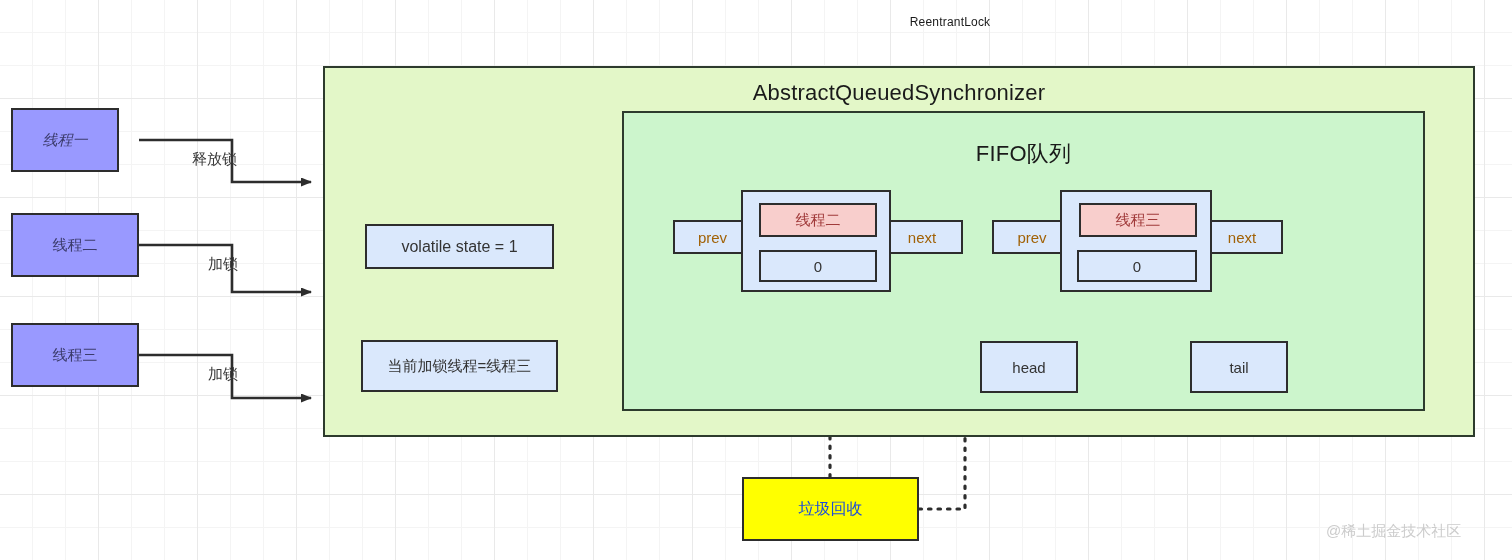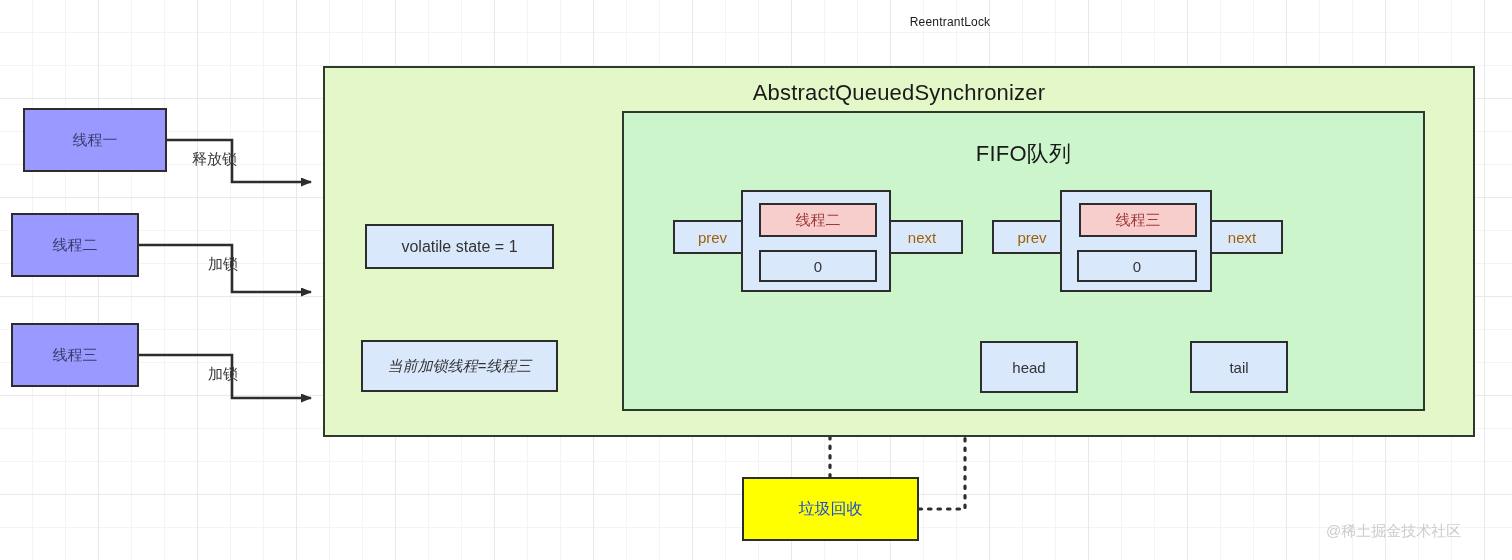--- a/index.html
+++ b/index.html
@@ -31,37 +31,37 @@
   .container-title{font-size:22px;color:#1a1a1a;letter-spacing:.2px;}
   #reentrantlock-title{left:820px;top:8px;width:260px;height:28px;font-size:12px;}
   #aqs-title{left:323px;top:80px;width:1152px;height:26px;}
   #fifo-title{left:622px;top:142px;width:803px;height:24px;}
 
   
   .thread-box{
     background:#9999ff;border:2.5px solid #2d2d2d;
     font-size:15px;color:#3b3b6b;
   }
-  #thread-1{left:23px;top:108px;width:144px;height:64px;}
+  #thread-1{left:11px;top:108px;width:108px;height:64px;font-style:italic;}
   #thread-2{left:11px;top:213px;width:128px;height:64px;}
   #thread-3{left:11px;top:323px;width:128px;height:64px;}
 
   
   .edge-label{font-size:15px;color:#3a3a3a;white-space:nowrap;}
   #label-release{left:192px;top:150px;}
   #label-lock-2{left:208px;top:255px;}
   #label-lock-3{left:208px;top:365px;}
 
   
   .blue-box{
     background:#dae8fc;border:2.5px solid #2d2d2d;
     font-size:15px;color:#333333;
   }
   #state-box{left:365px;top:224px;width:189px;height:45px;font-size:16px;}
-  #current-thread-box{left:361px;top:340px;width:197px;height:52px;font-style:italic;}
+  #current-thread-box{left:361px;top:340px;width:197px;height:52px;}
 
   
   #node-1{left:741px;top:190px;width:150px;height:102px;
           background:#dae8fc;border:2.5px solid #2d2d2d;}
   #node-1 .inner-thread{left:16px;top:11px;width:118px;height:34px;}
   #node-1 .inner-zero{left:16px;top:58px;width:118px;height:32px;}
   #node-1-prev{left:673px;top:220px;width:79px;height:34px;}
   #node-1-next{left:881px;top:220px;width:82px;height:34px;}
 
   

